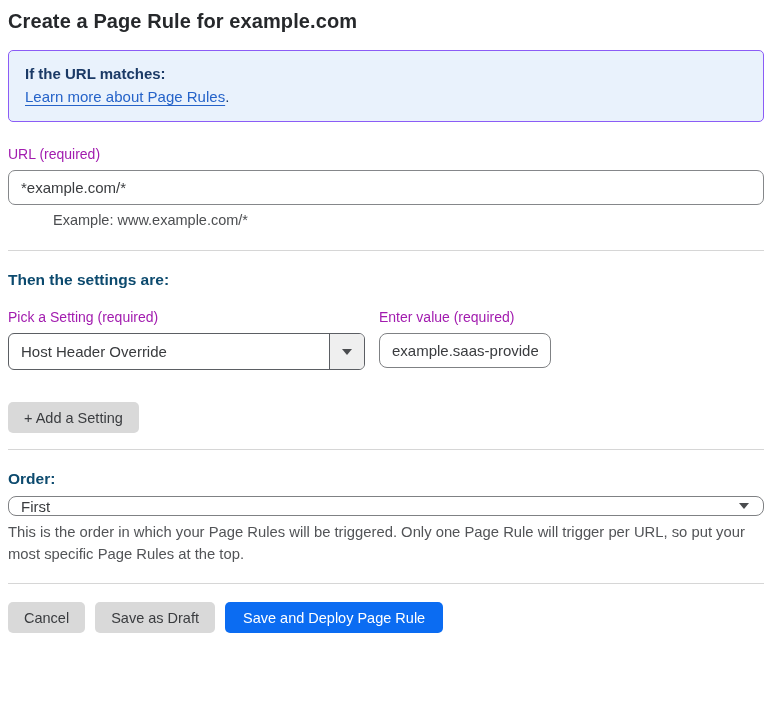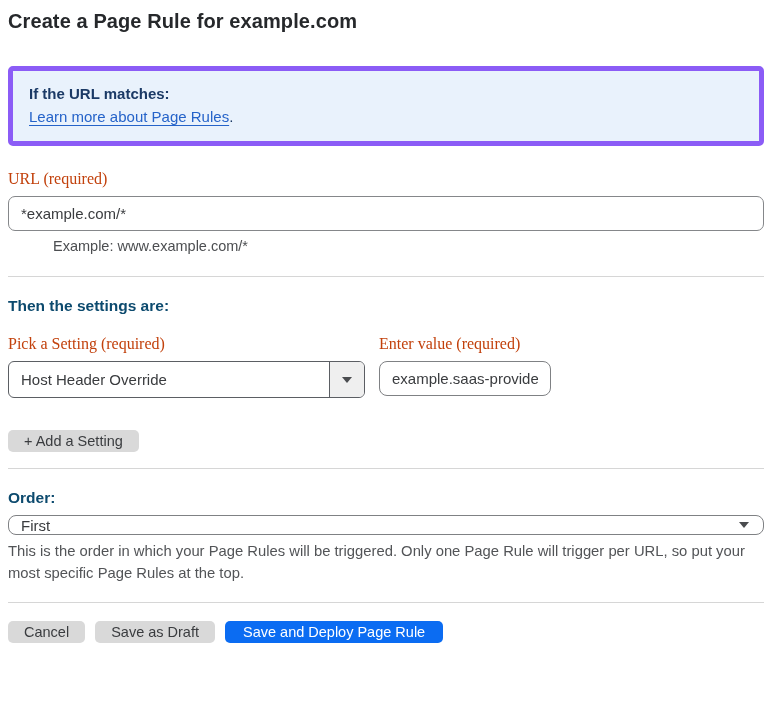--- a/index.html
+++ b/index.html
@@ -15,42 +15,41 @@
 
   h1.page-title {
     font-size: 20px;
     line-height: 26px;
     font-weight: 700;
     color: #26282b;
     letter-spacing: 0.1px;
   }
 
   .info-box {
-    margin-top: 32px;
+    margin-top: 16px;
     background: #e9f2fc;
-    border: 5px solid #8b5cf6;
+    border: 1px solid #8b5cf6;
     border-radius: 5px;
     padding: 11px 16px 13px 16px;
     color: #1b3a66;
     font-size: 15px;
     line-height: 23px;
   }
   .info-box .info-heading { font-weight: 700; }
   .info-box a.info-link {
     color: #2563c9;
     text-decoration: underline;
     text-underline-offset: 3px;
     cursor: pointer;
   }
 
   .field-label {
-    font-size: 16px;
-    color: #c2410c;
+    font-size: 14px;
+    color: #a21caf;
     margin-top: 24px;
-    font-family: Liberation Serif, serif;
   }
 
   .text-input {
     display: block;
     width: 100%;
     margin-top: 8px;
     height: 35px;
     border: 1px solid #85878a;
     border-radius: 7px;
     padding: 0 12px;
@@ -132,21 +131,21 @@
     font-family: "Liberation Sans", sans-serif;
     font-size: 15px;
     color: #3a3c3f;
     outline: none;
   }
 
   .btn {
     display: inline-flex;
     align-items: center;
     justify-content: center;
-    height: 22px;
+    height: 31px;
     padding: 0 16px;
     border: none;
     border-radius: 5px;
     font-family: "Liberation Sans", sans-serif;
     font-size: 14.5px;
     color: #3a3c3f;
     background: #d9d9d9;
     cursor: pointer;
     white-space: nowrap;
   }

